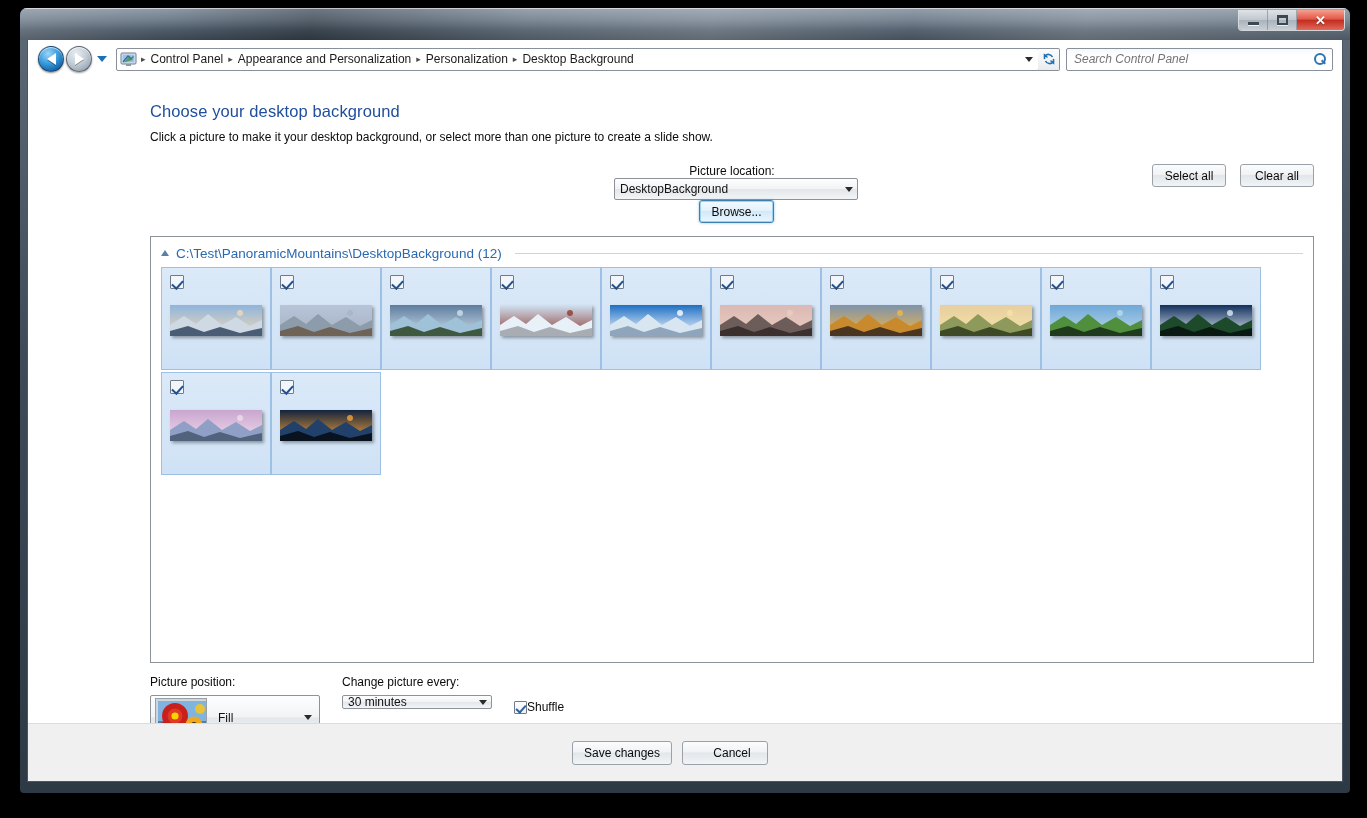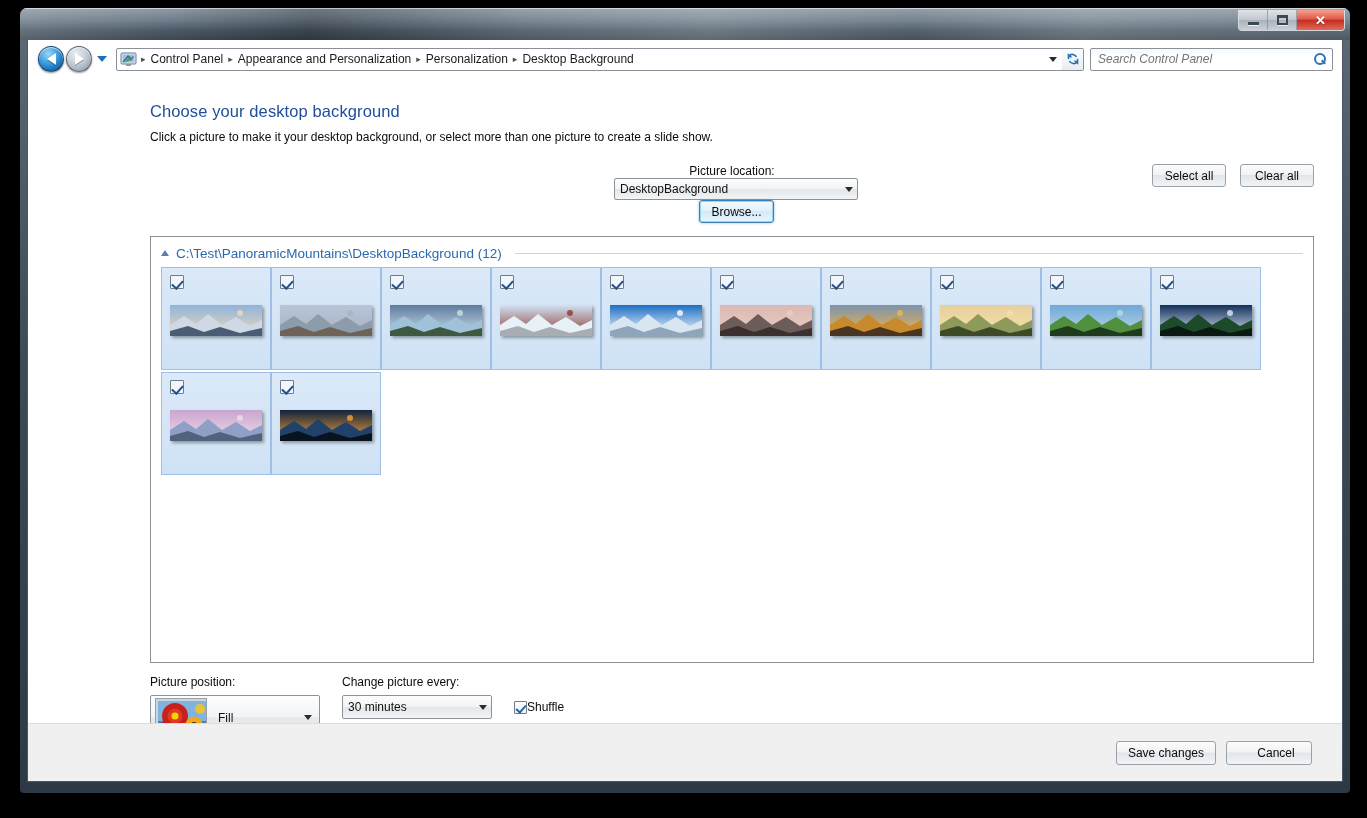--- a/index.html
+++ b/index.html
@@ -185,21 +185,21 @@
   #refreshbtn {
     width: 22px; height: 23px; margin-left: 2px;
     background: linear-gradient(180deg,#fdfdfd 0%,#e9ecef 100%);
     border: 1px solid #8a9099; border-left: none;
     border-radius: 0 2px 2px 0;
     display:flex; align-items:center; justify-content:center;
     cursor: pointer; flex: 0 0 auto;
     margin-left: -1px;
   }
   #searchbox {
-    width: 243px; height: 23px; margin-left: 6px; margin-right: 3px;
+    width: 267px; height: 23px; margin-left: 6px; margin-right: 3px;
     background: linear-gradient(180deg,#f6f8fa 0%,#ffffff 35%);
     border: 1px solid #8a9099;
     border-radius: 2px;
     display:flex; align-items:center;
     padding: 9px 5px;
     flex: 0 0 auto;
   }
   #searchbox input {
     border: none; outline: none; background: transparent;
     flex: 1 1 auto; font-size: 12px; font-style: italic;
@@ -376,21 +376,21 @@
     background: #cfd6dc;
     padding: 2px;
     flex: 0 0 auto;
     position: relative;
     overflow: hidden;
   }
   #position-label { font-size: 12px; color: #111; margin-left: 11px; }
   #picture-position-combo .caret-box { margin-left: auto; width: 22px; display:flex;align-items:center;justify-content:center; }
 
   #change-every-combo {
-    width: 150px; height: 24px;
+    width: 150px; height: 14px;
     background: linear-gradient(180deg,#fdfefe 0%,#f1f3f5 48%,#e3e7ea 52%,#f3f5f7 100%);
     border: 1px solid #8d9299;
     border-radius: 2px;
     display:flex; align-items:center;
     padding-left: 5px;
     font-size: 12px; color: #111;
     cursor: pointer;
   }
   #change-every-combo .caret-box { margin-left:auto; width:17px; display:flex;align-items:center;justify-content:center; }
 
@@ -414,21 +414,21 @@
     transform: rotate(42deg);
   }
   #shuffle-label { font-size: 12px; color: #0b0b0b; }
 
   
   #commandbar {
     height: 58px;
     flex: 0 0 58px;
     background: #f0f0f0;
     border-top: 1px solid #dcdcdc;
-    display: flex; align-items: center; justify-content: flex-end;
+    display: flex; align-items: center; justify-content: center;
     padding-right: 30px; gap: 10px;
   }
   #save-changes-button { min-width: 98px; height: 24px; }
   #cancel-button { min-width: 86px; height: 24px; padding-left: 25px; }
 
   
   #left-rail {
     position: absolute; left: 0; top: 0; bottom: 0;
     width: 0px;
   }

